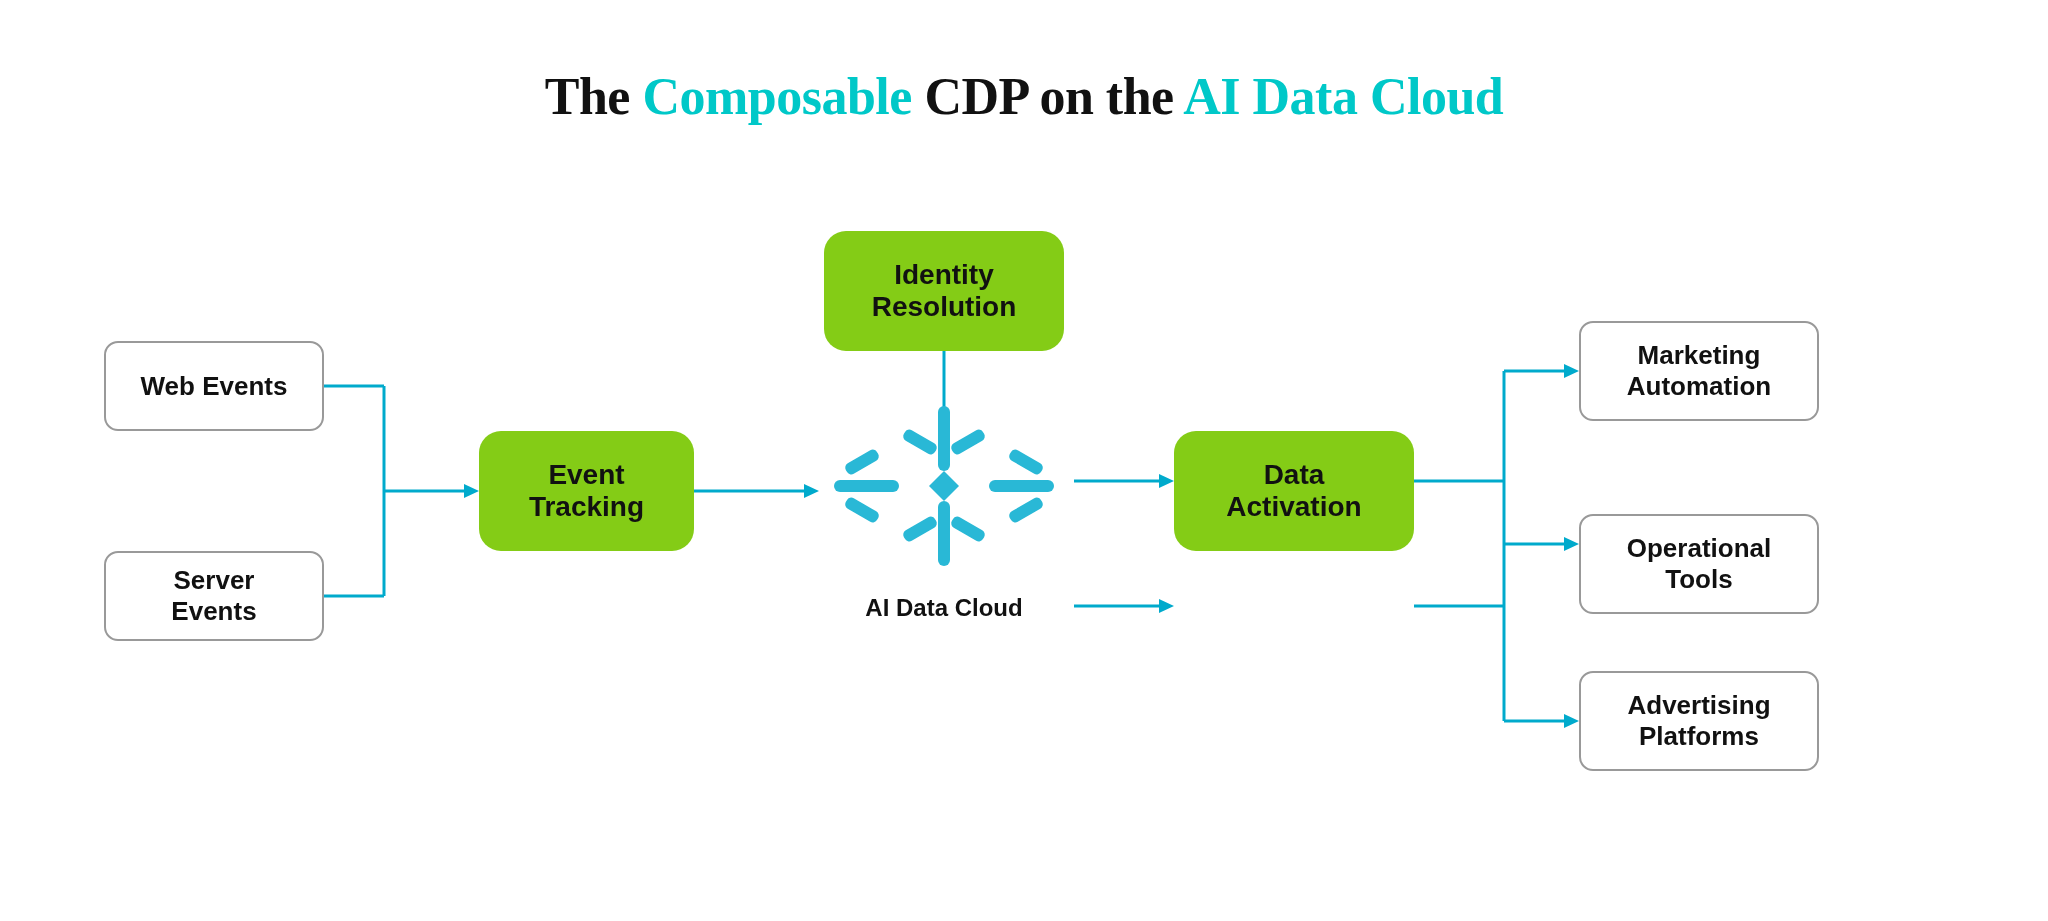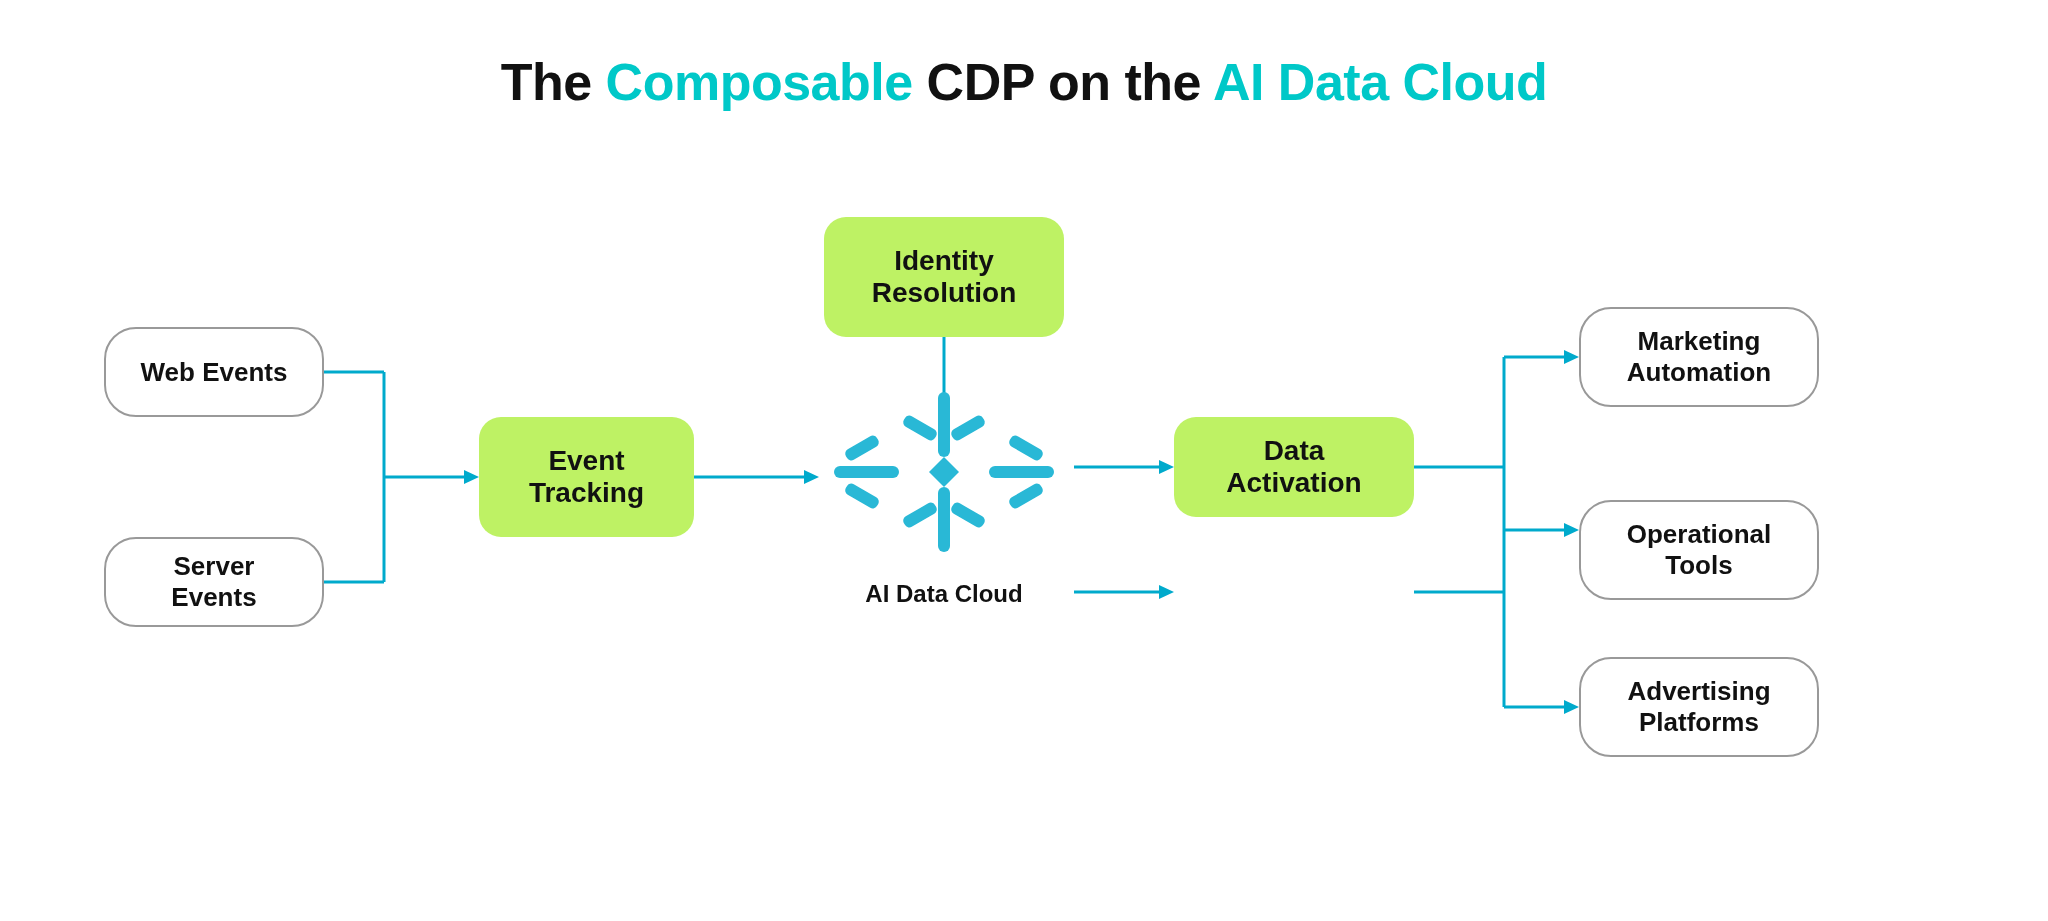--- a/index.html
+++ b/index.html
@@ -9,26 +9,27 @@
       width: 2048px;
       height: 921px;
       overflow: hidden;
       display: flex;
       flex-direction: column;
       align-items: center;
       justify-content: flex-start;
     }
 
     .page-title {
-      margin-top: 52px;
+      margin-top: 67px;
       font-size: 52px;
       font-weight: 900;
       color: #111111;
       text-align: center;
       letter-spacing: -0.5px;
+      font-family: Liberation Serif, serif;
     }
     .page-title .highlight {
       color: #00C8C8;
     }
 
     
     .connector-svg {
       position: absolute;
       top: 0;
       left: 0;
@@ -46,36 +47,36 @@
       margin-top: 50px;
     }
 
     .abs-el {
       position: absolute;
     }
 
     
     .plain-box {
       border: 2.5px solid #999;
-      border-radius: 32px;
+      border-radius: 14px;
       background: #fff;
       display: flex;
       align-items: center;
       justify-content: center;
       font-size: 26px;
       font-weight: 800;
       color: #111;
       text-align: center;
       padding: 16px 24px;
     }
 
     
     .cyan-box {
       border-radius: 22px;
-      background: #bef264;
+      background: #84cc16;
       display: flex;
       align-items: center;
       justify-content: center;
       font-size: 28px;
       font-weight: 800;
       color: #111;
       text-align: center;
       padding: 16px 24px;
     }
   </style>
@@ -171,21 +172,21 @@
 
       <rect x="175" y="94" width="65" height="12" rx="6" fill="#29B8D6"></rect>
 
       <rect x="194" y="70" width="36" height="12" rx="5" fill="#29B8D6" transform="rotate(30 212 76)"></rect>
 
       <rect x="194" y="118" width="36" height="12" rx="5" fill="#29B8D6" transform="rotate(-30 212 124)"></rect>
     </svg>
     <span style="font-size:24px; font-weight:800; color:#111; margin-top:-10px;">AI Data Cloud</span>
   </div>
 
-  <div class="abs-el cyan-box" style="left:1100px; top:255px; width:240px; height:100px;justify-content:center;">
+  <div class="abs-el cyan-box" style="left:1100px; top:255px; width:240px; height:120px;justify-content:center;">
     <span>Data Activation</span>
   </div>
 
 
   <div class="abs-el plain-box" style="left:1505px; top:145px; width:240px; height:100px;">
     <span style="white-space:pre-line;">Marketing
 Automation</span>
   </div>
 
   <div class="abs-el plain-box" style="left:1505px; top:318px; width:240px; height:100px;margin-top:20px;">

